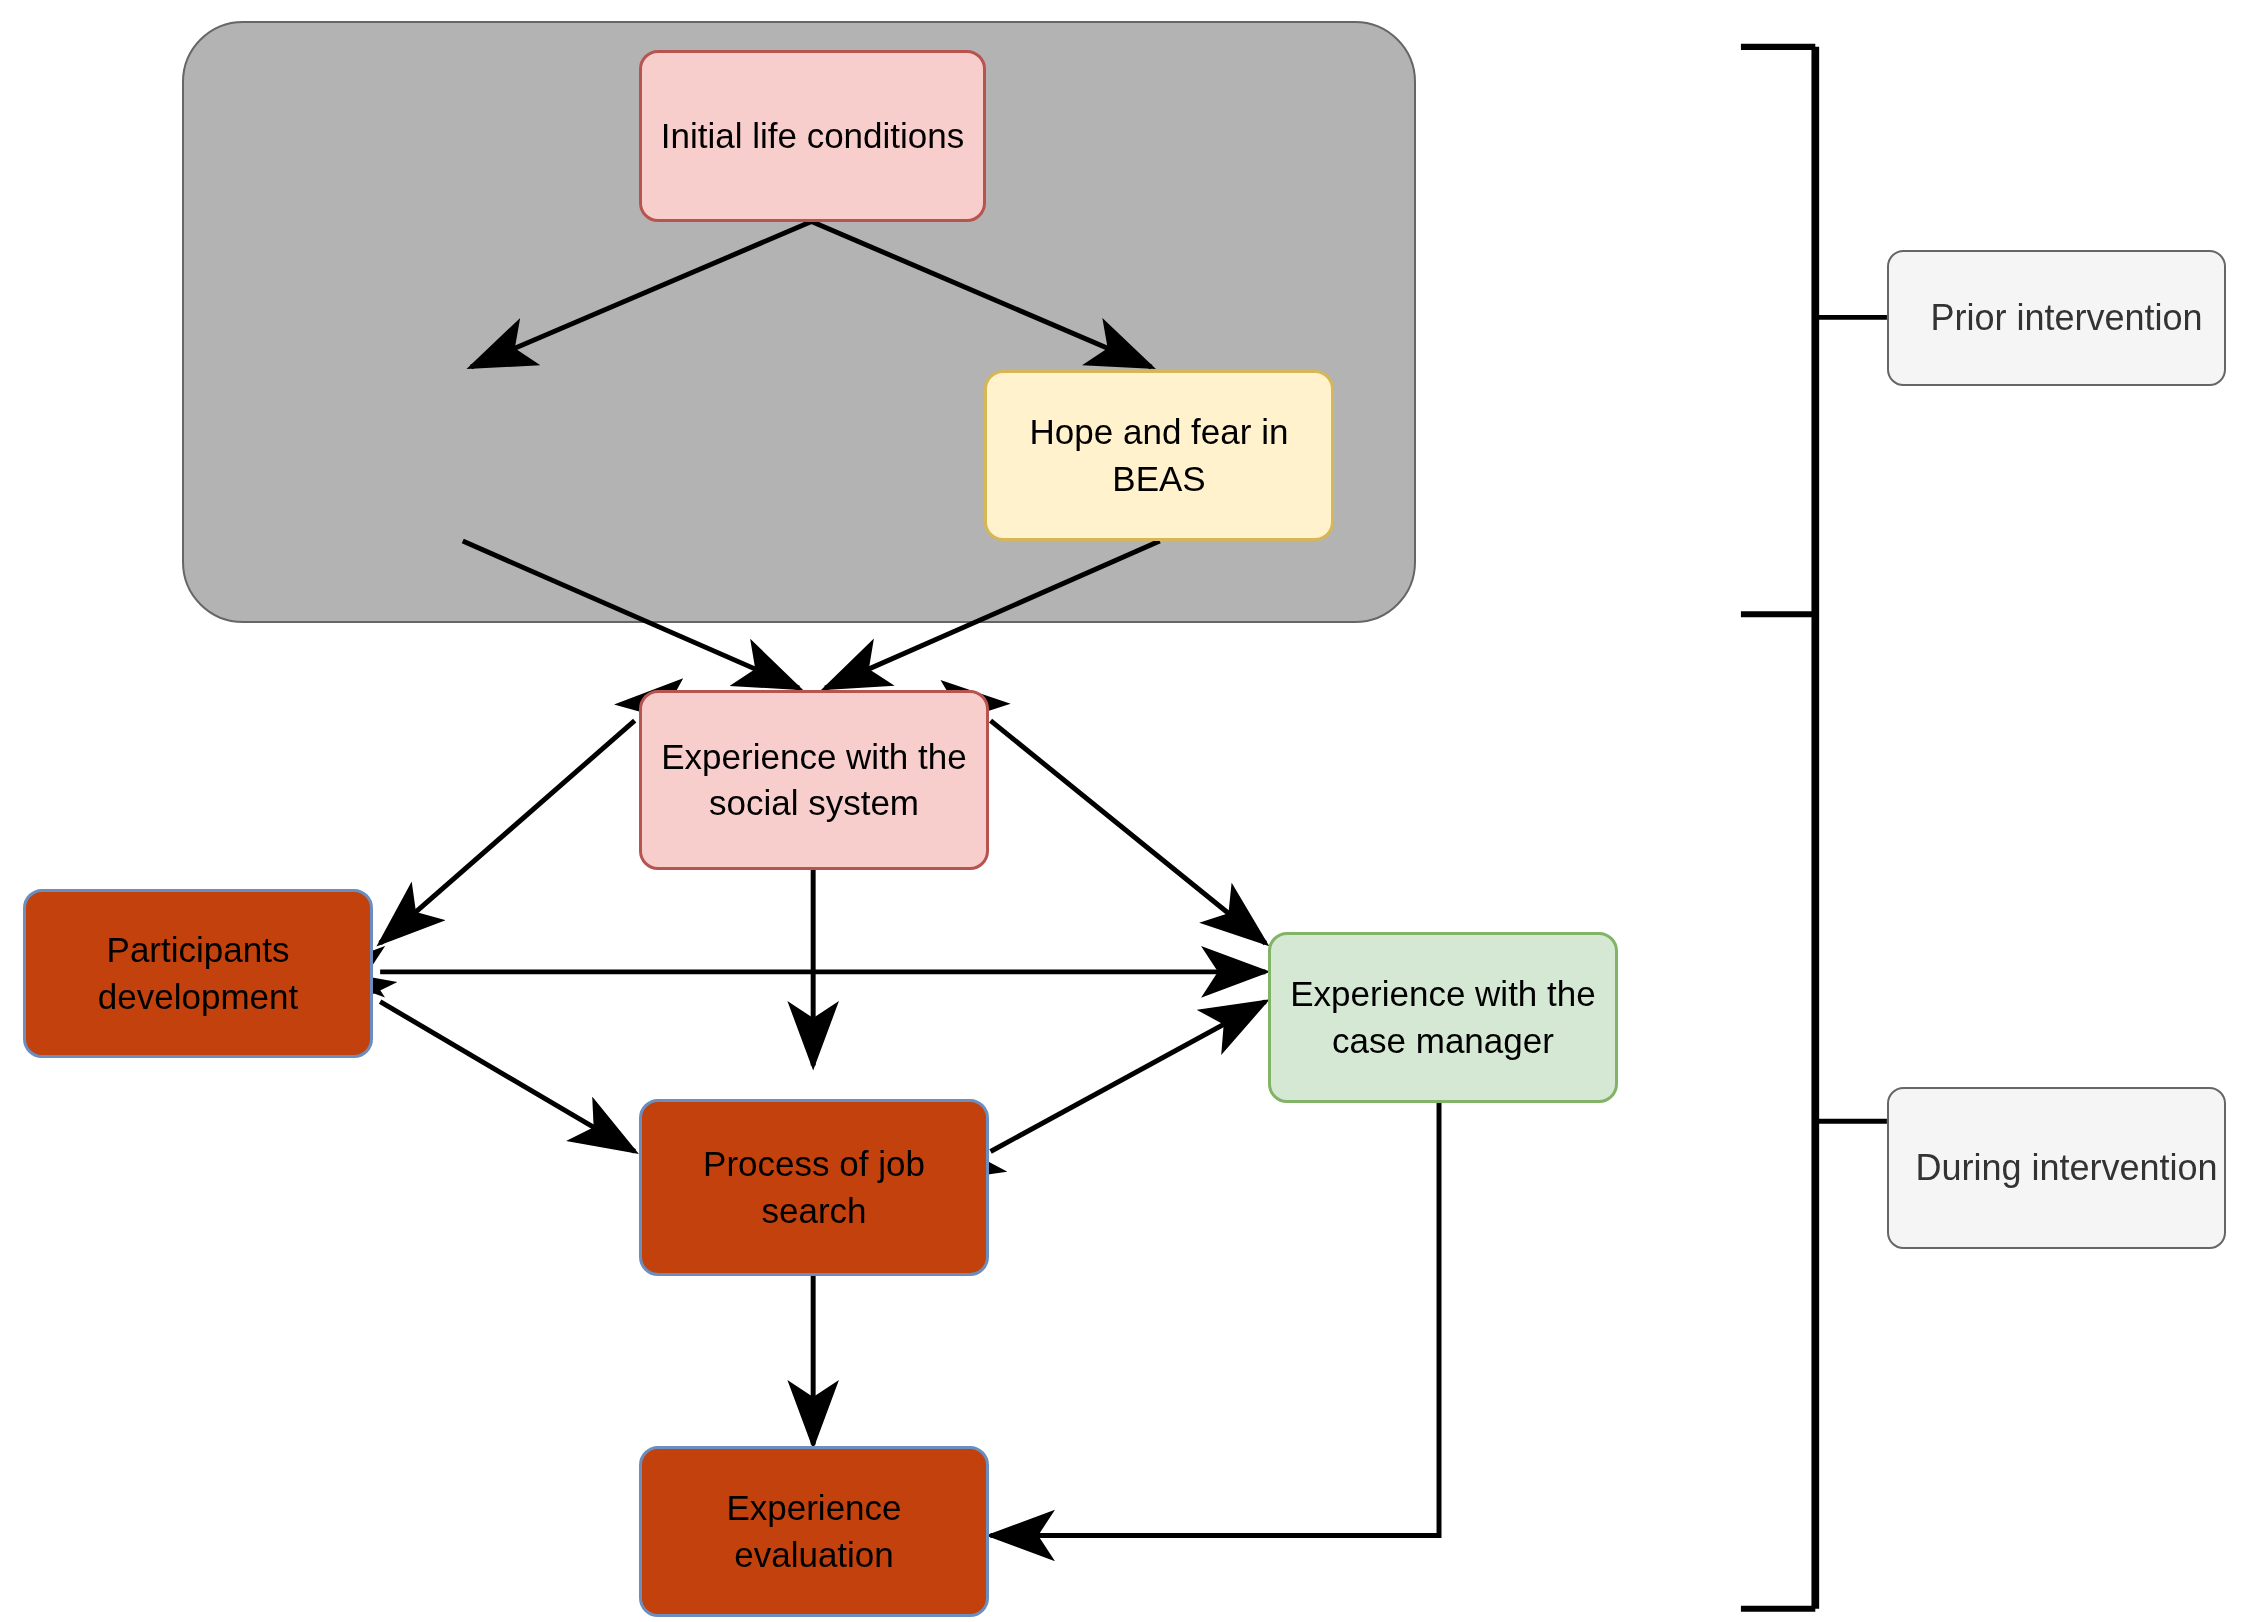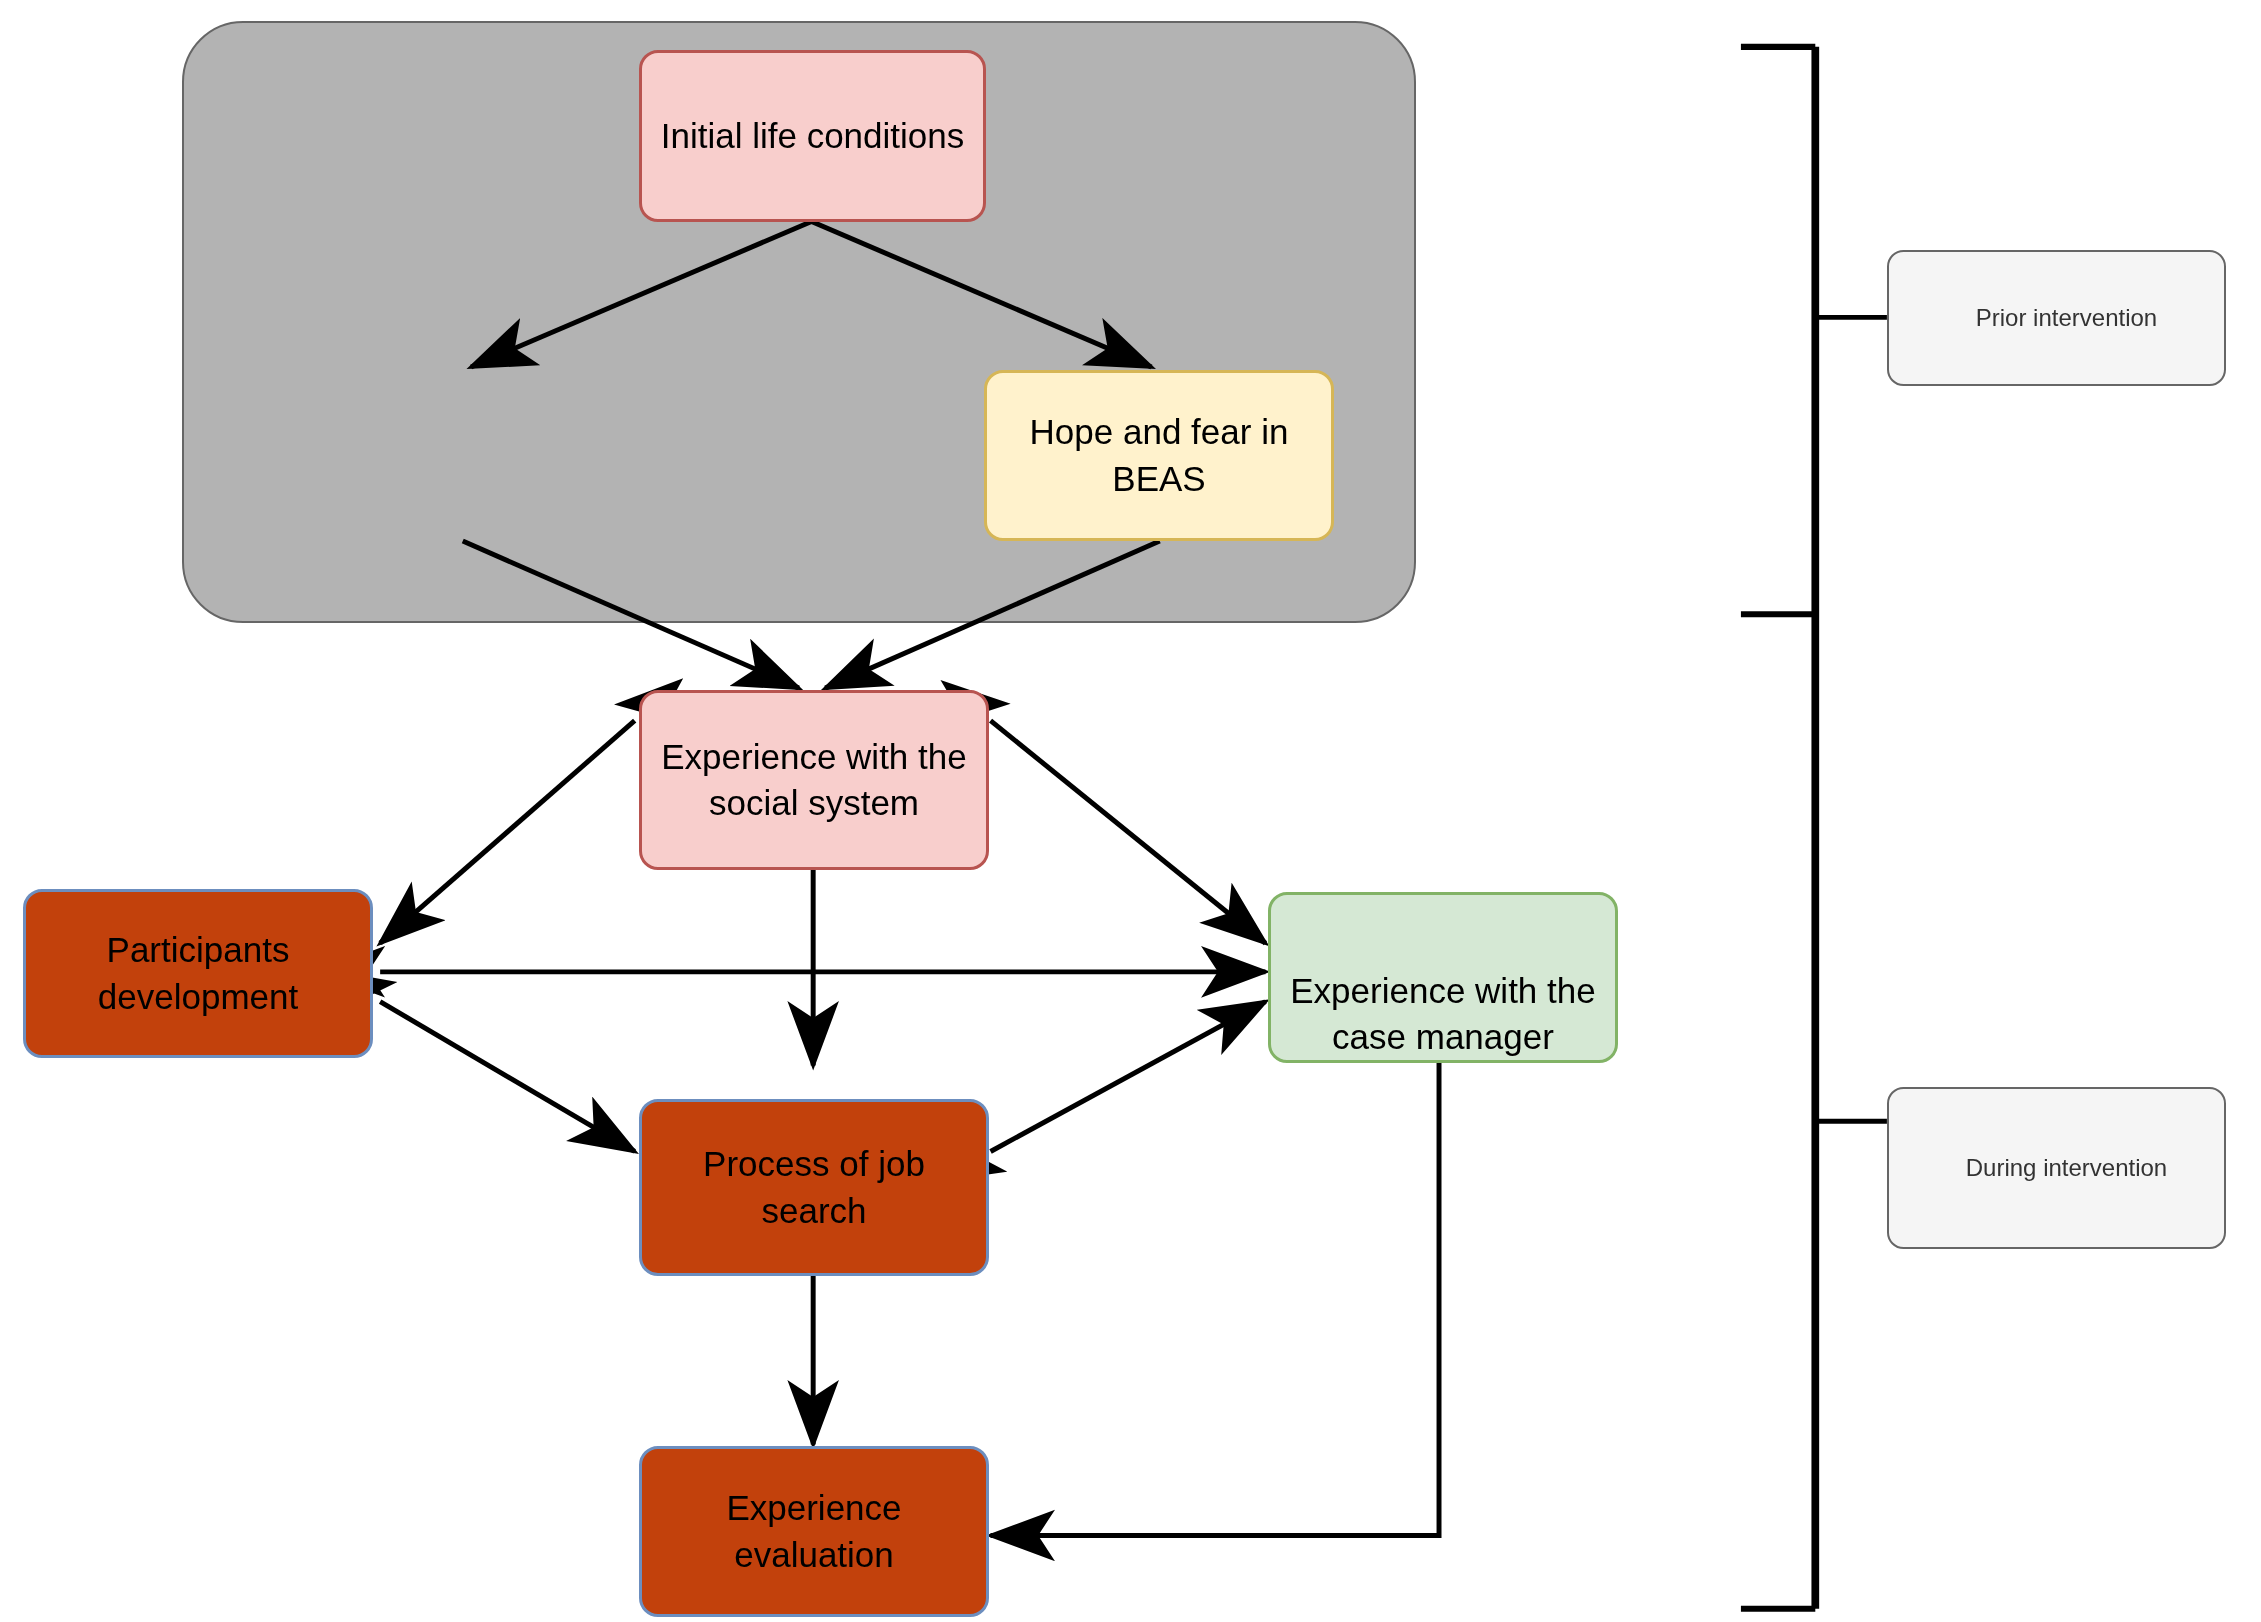--- a/index.html
+++ b/index.html
@@ -59,21 +59,21 @@
   .phase-label {
     position: absolute;
     box-sizing: border-box;
     display: flex;
     align-items: center;
     justify-content: center;
     text-align: center;
     background: #f5f5f5;
     border: 2.2px solid #666666;
     border-radius: 16.5px;
-    font-size: 24px;
+    font-size: 36px;
     color: #333333;
     padding-left: 20px;
   }
 </style>
 </head>
 <body>
 
 <div id="stage">
 
   <div class="group-box" style="left:182px; top:21px; width:1234px; height:602px;"></div>
@@ -135,21 +135,21 @@
   </div>
 
   <div class="node yellow" style="left:984px; top:370px; width:350px; height:171px;">
     <span>Hope and fear in BEAS</span>
   </div>
 
   <div class="node blue" style="left:23px; top:889px; width:350px; height:169px;">
     <span>Participants development</span>
   </div>
 
-  <div class="node green" style="left:1268px; top:892px; width:350px; height:171px;align-items:flex-end;">
+  <div class="node green" style="left:1268px; top:932px; width:350px; height:171px;">
     <span>Experience with the case manager</span>
   </div>
 
   <div class="node blue" style="left:639px; top:1099px; width:350px; height:177px;">
     <span>Process of job search</span>
   </div>
 
   <div class="node blue" style="left:639px; top:1446px; width:350px; height:171px;">
     <span>Experience evaluation</span>
   </div>

